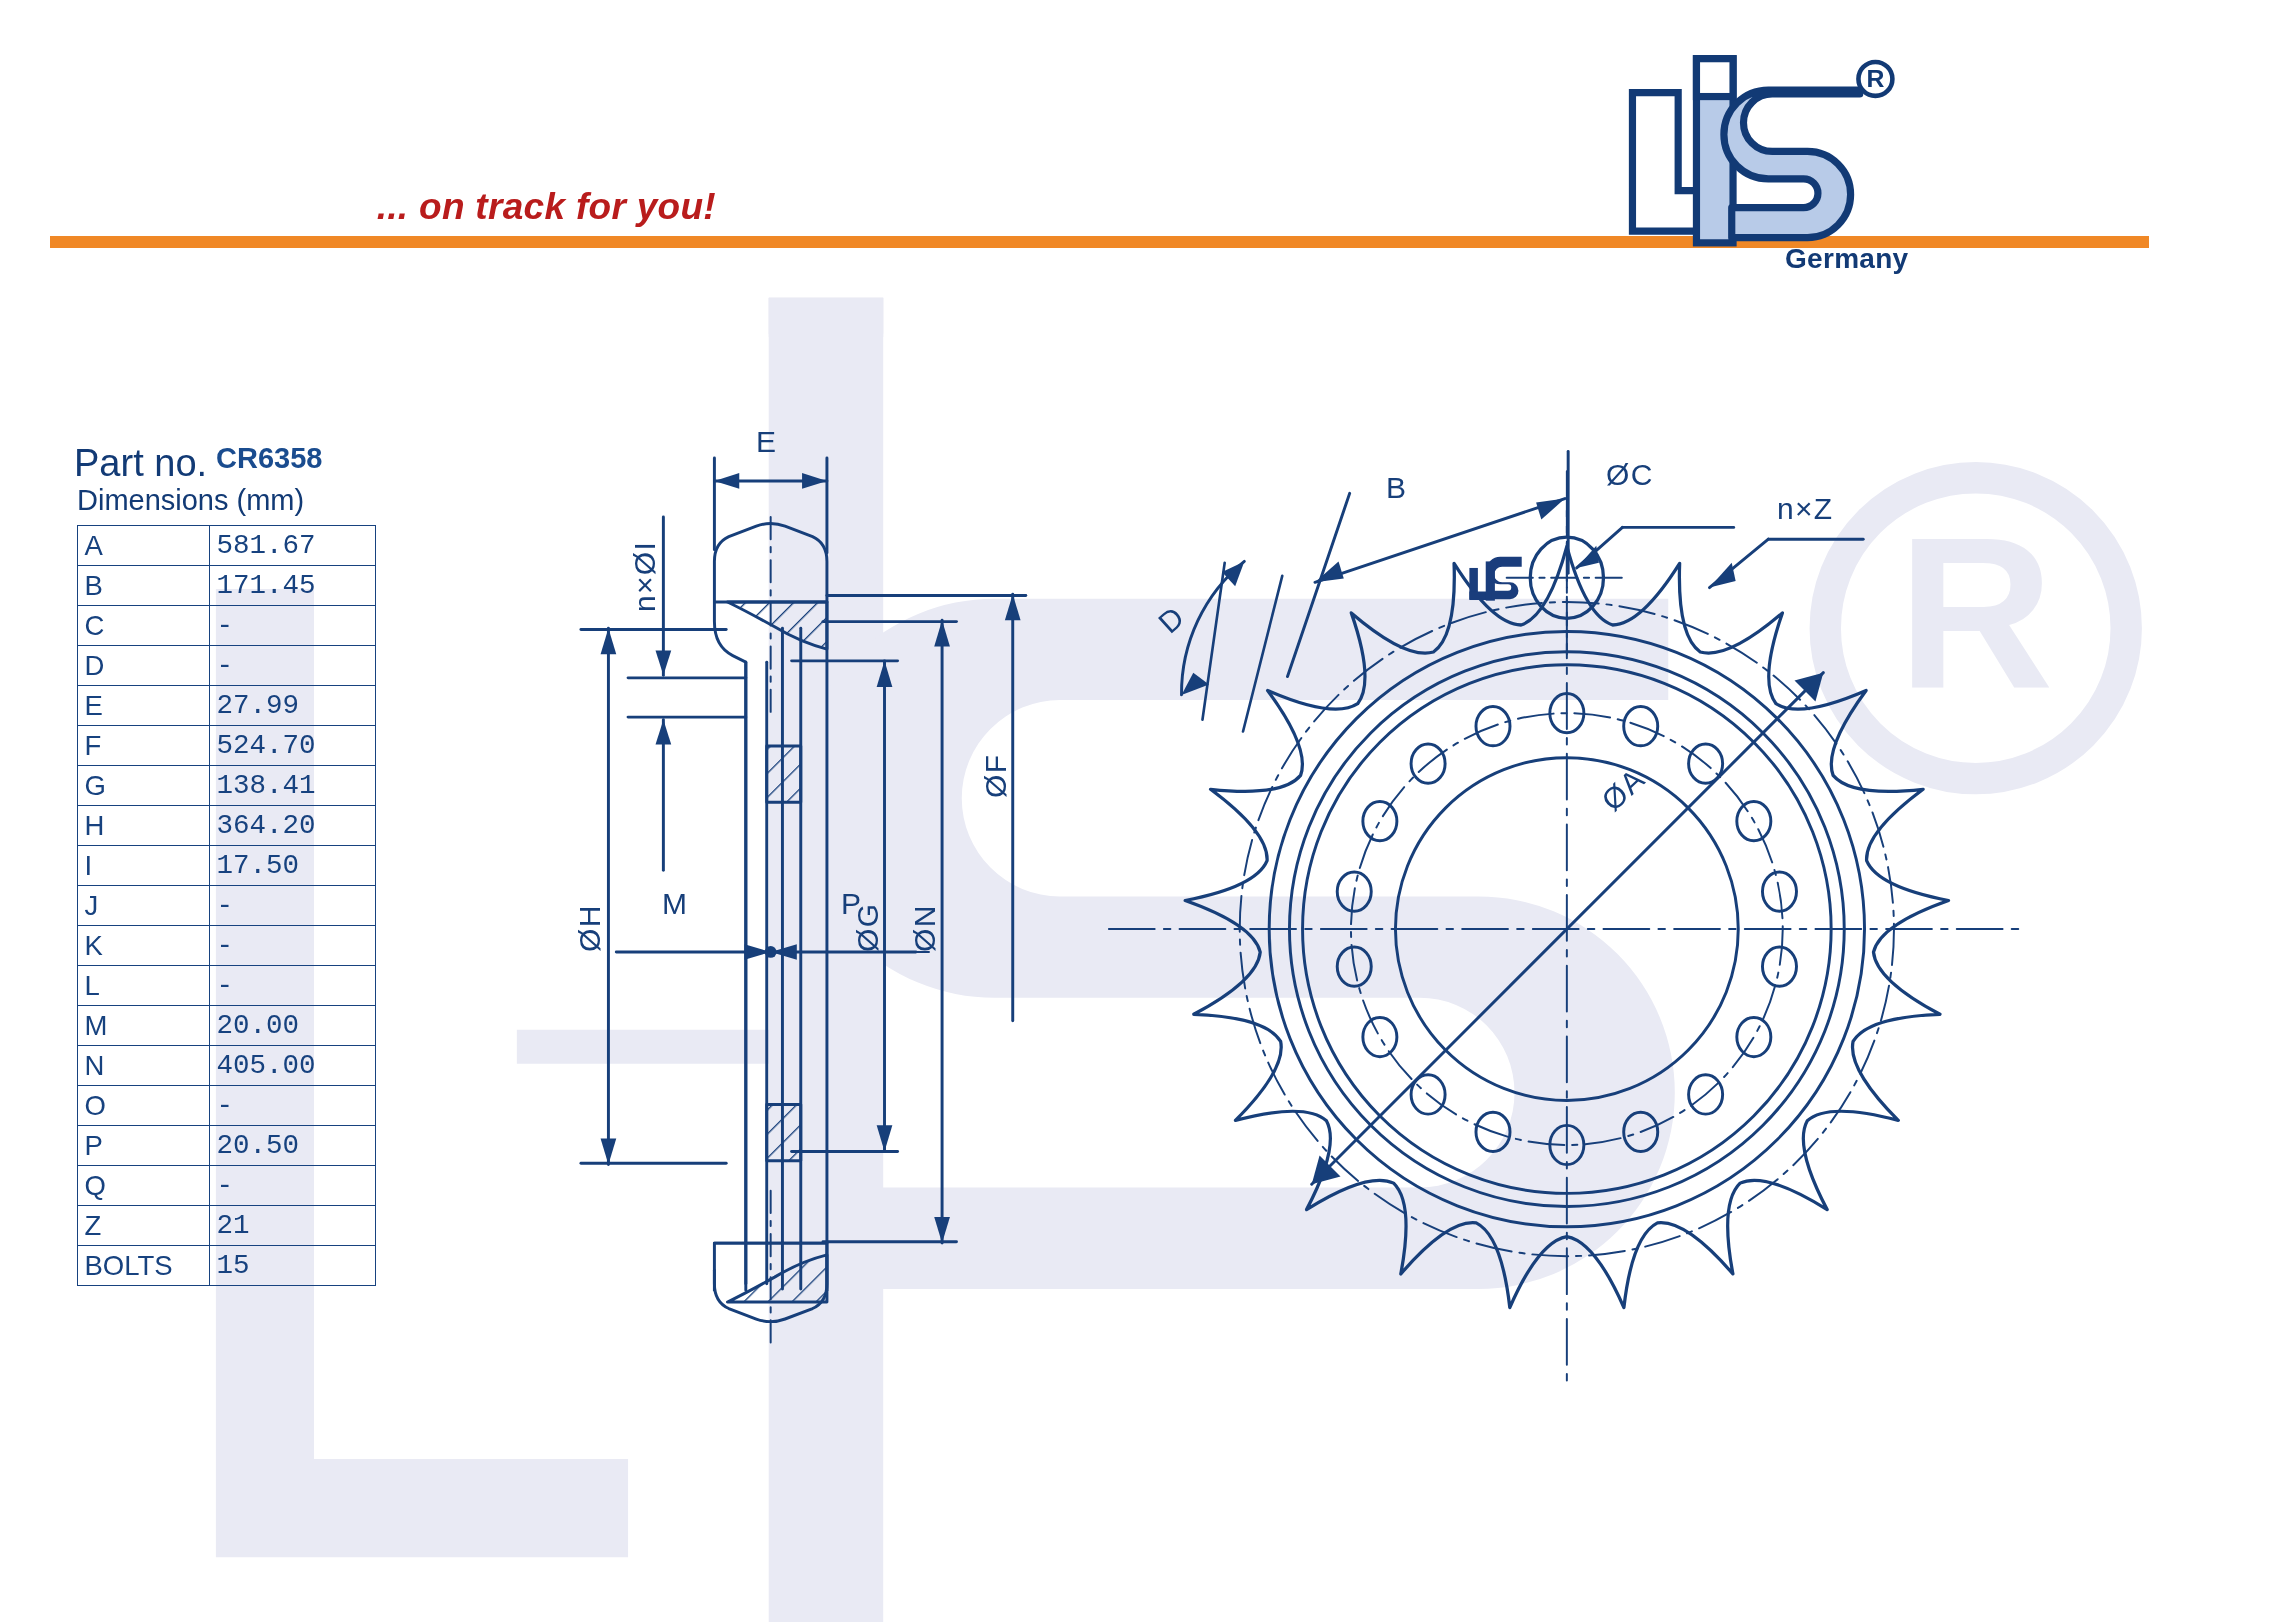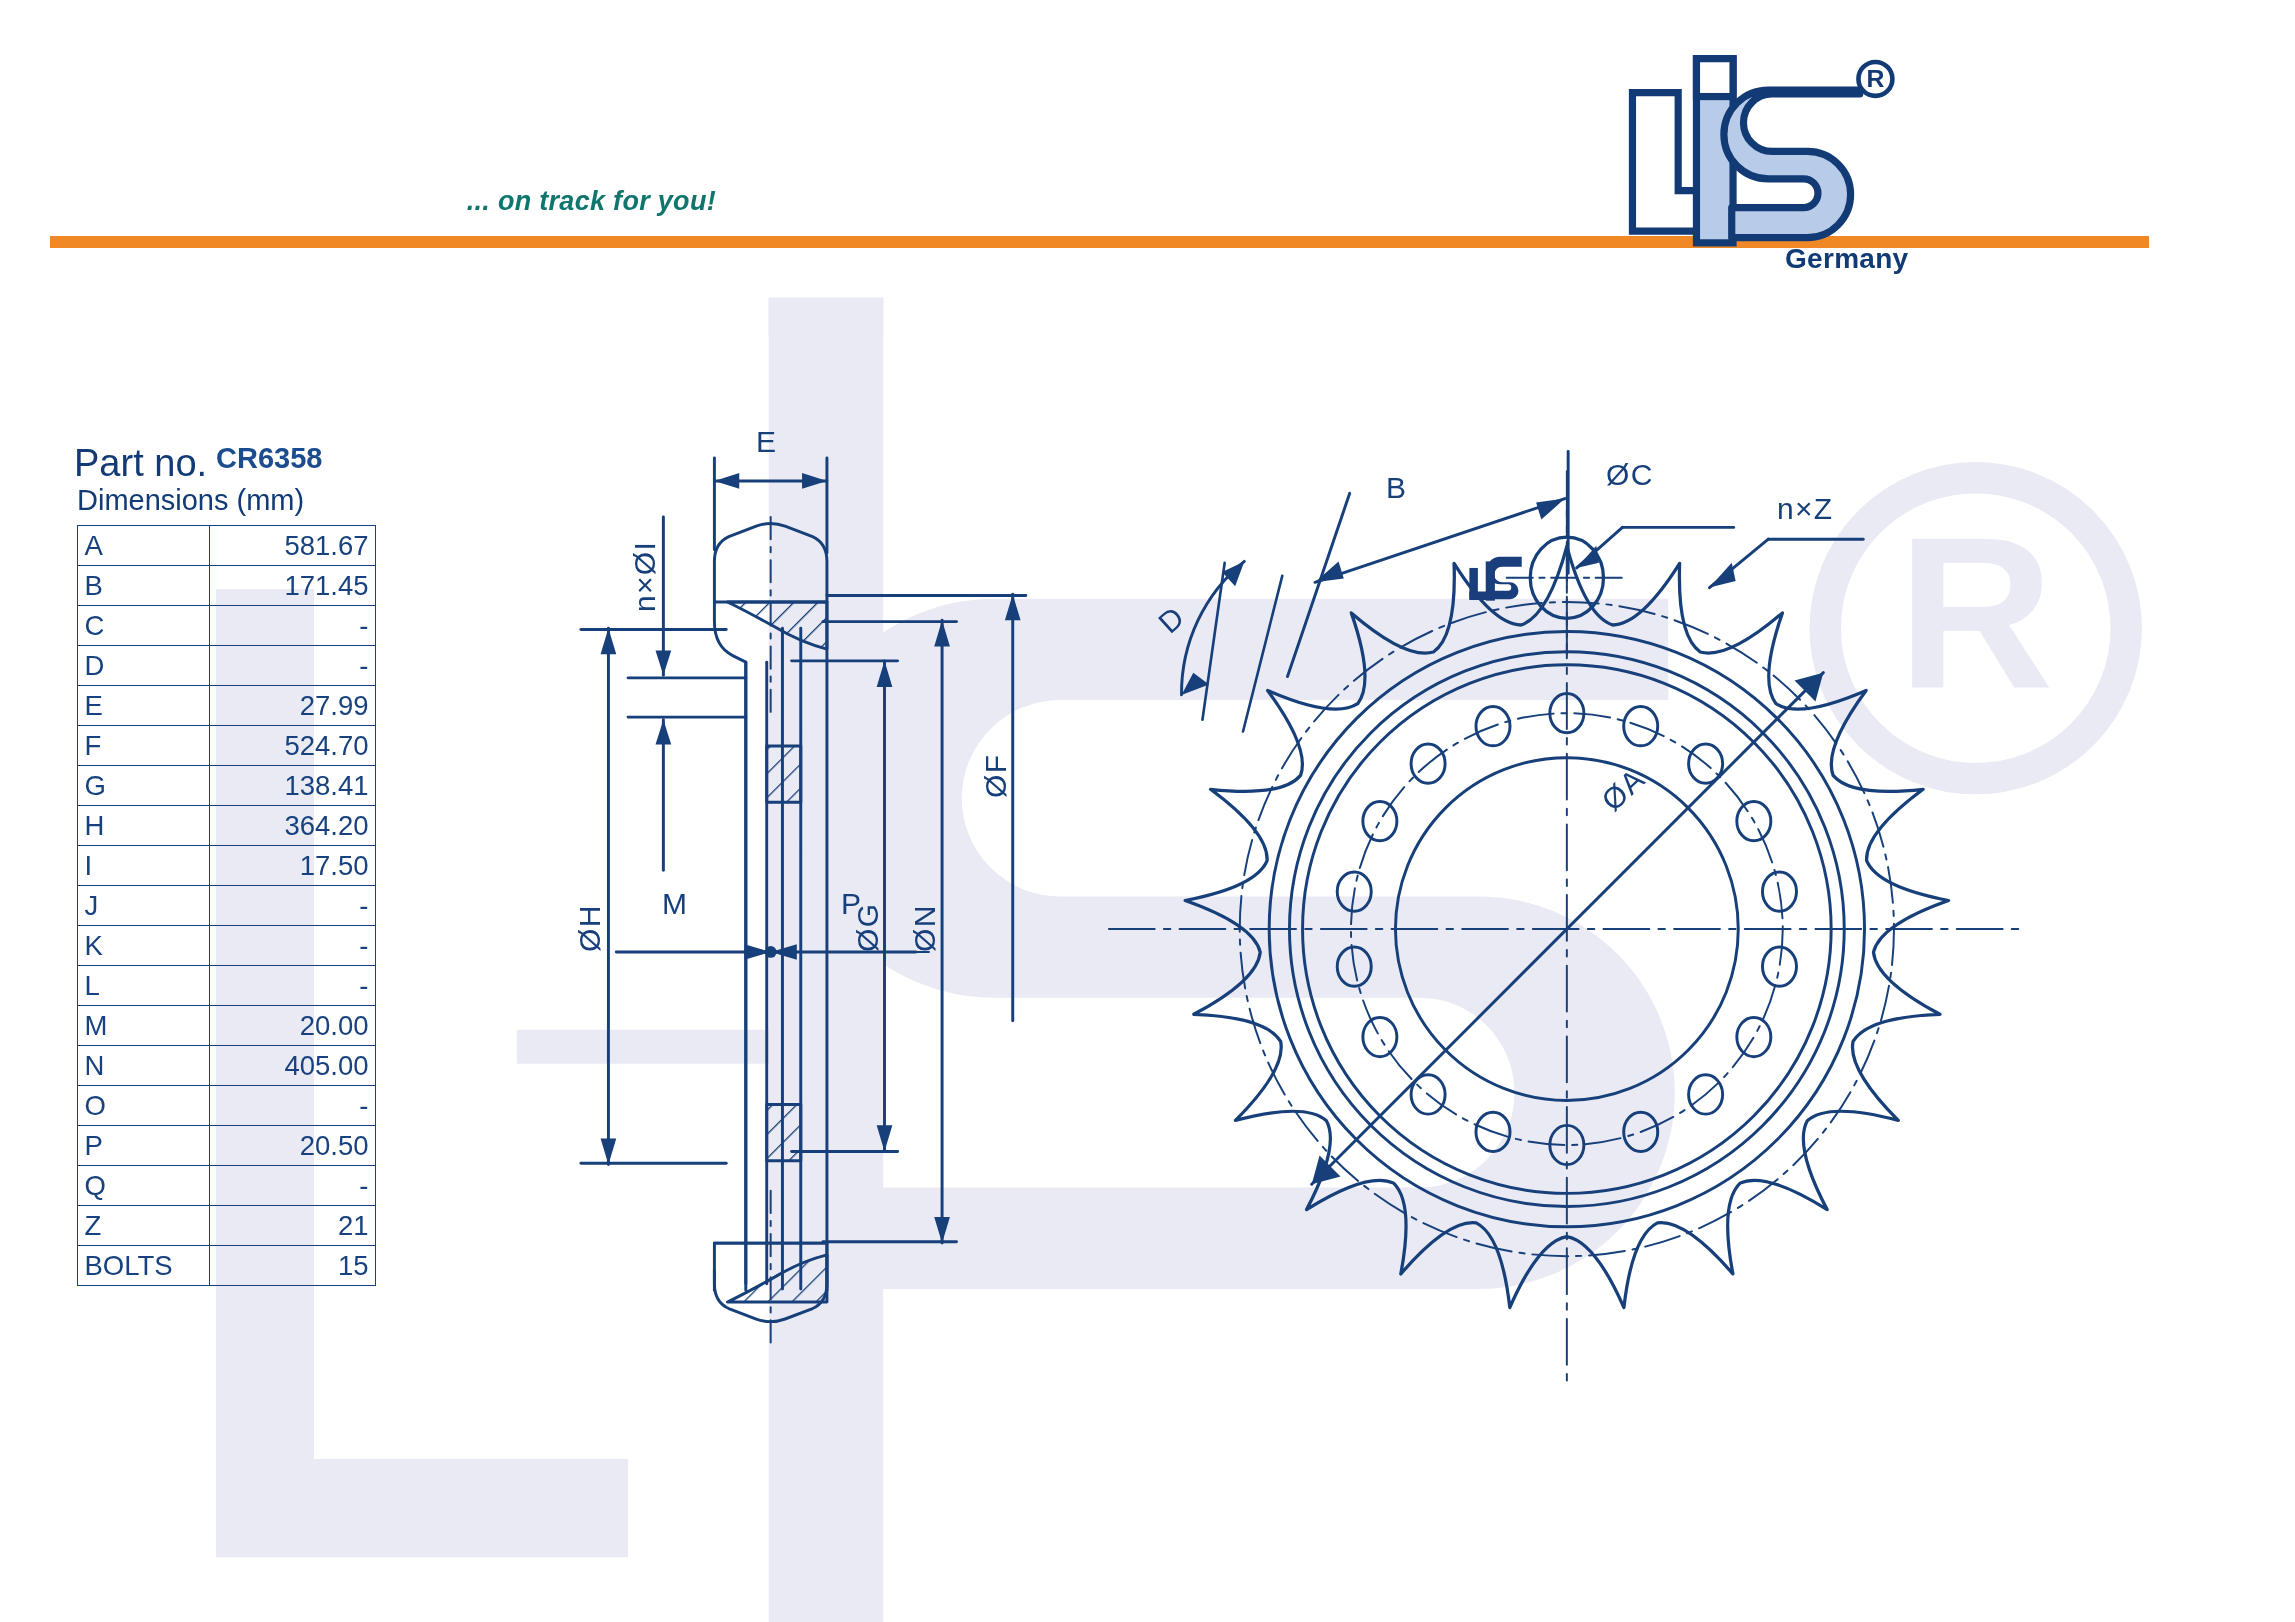--- a/index.html
+++ b/index.html
@@ -10,22 +10,22 @@
   }
   #root{position:absolute;inset:0;}
 
   
   .watermark{position:absolute;left:0;top:0;width:2295px;height:1622px;pointer-events:none;}
 
   
   .tagline{
     position:absolute;left:376px;top:186px;width:340px;
     text-align:right;
-    font-style:italic;font-weight:600;font-size:27px;letter-spacing:0.3px;
-    color:#0f766e;white-space:nowrap;
+    font-style:italic;font-weight:600;font-size:37px;letter-spacing:0.3px;
+    color:#b91c1c;white-space:nowrap;
   }
   .orange-bar{
     position:absolute;left:50px;top:236px;width:2099px;height:12.4px;
     background:#F08826;
   }
   .logo{position:absolute;left:1623px;top:43px;width:288px;height:209px;}
   .logo-germany{
     position:absolute;left:1785px;top:243px;
     font-size:28px;font-weight:700;color:#123a75;letter-spacing:0.3px;
   }
@@ -48,21 +48,21 @@
   table.dims{
     position:absolute;left:77px;top:525px;
     width:299px;border-collapse:collapse;
     font-size:27.5px;color:#17427f;
   }
   table.dims td{
     border:1.3px solid #17427f;height:39px;padding:0 6.5px;
     line-height:39px;
   }
   table.dims td.key{width:118px;text-align:left;}
-  table.dims td.val{text-align:right;}
+  table.dims td.val{text-align:left;font-family:Liberation Mono, monospace;}
 
   
   .drawing{position:absolute;left:0;top:0;width:2295px;height:1622px;}
 
   
   .dl{
     position:absolute;font-size:30px;color:#173f7a;white-space:nowrap;
     font-family:"Liberation Sans","DejaVu Sans",sans-serif;
     letter-spacing:1.3px;
   }

